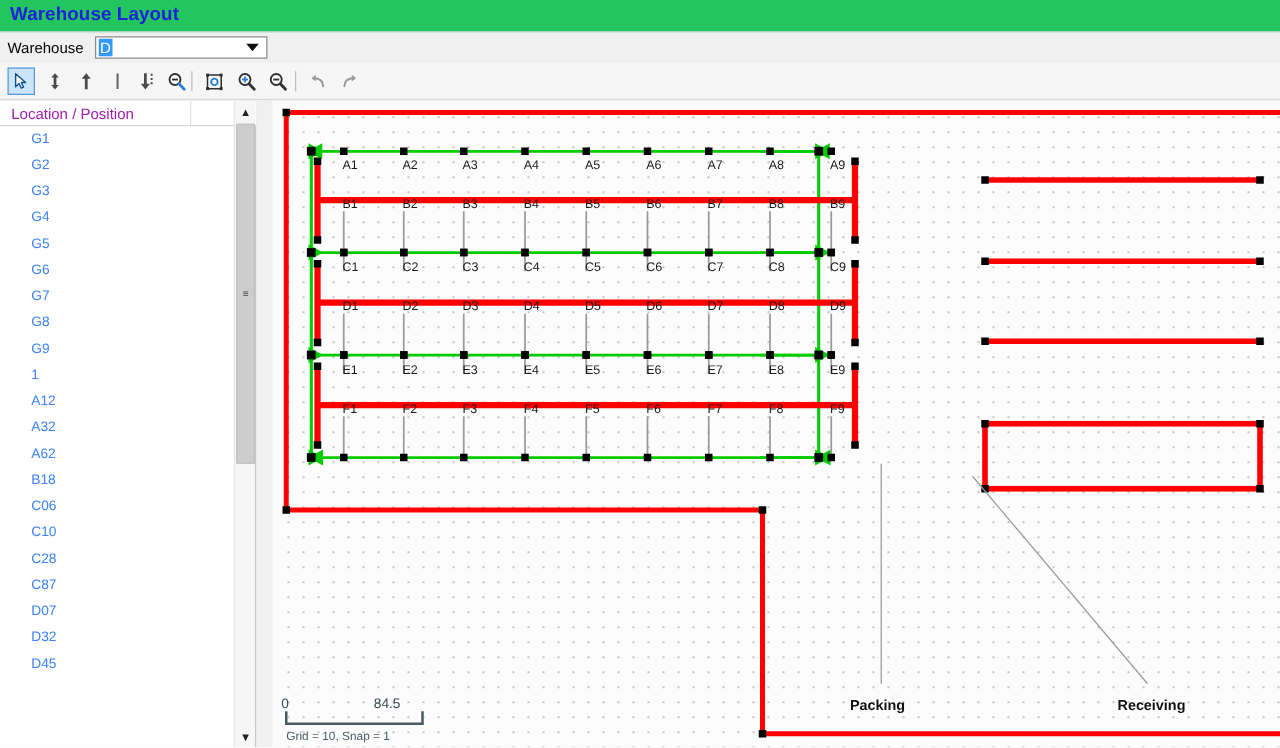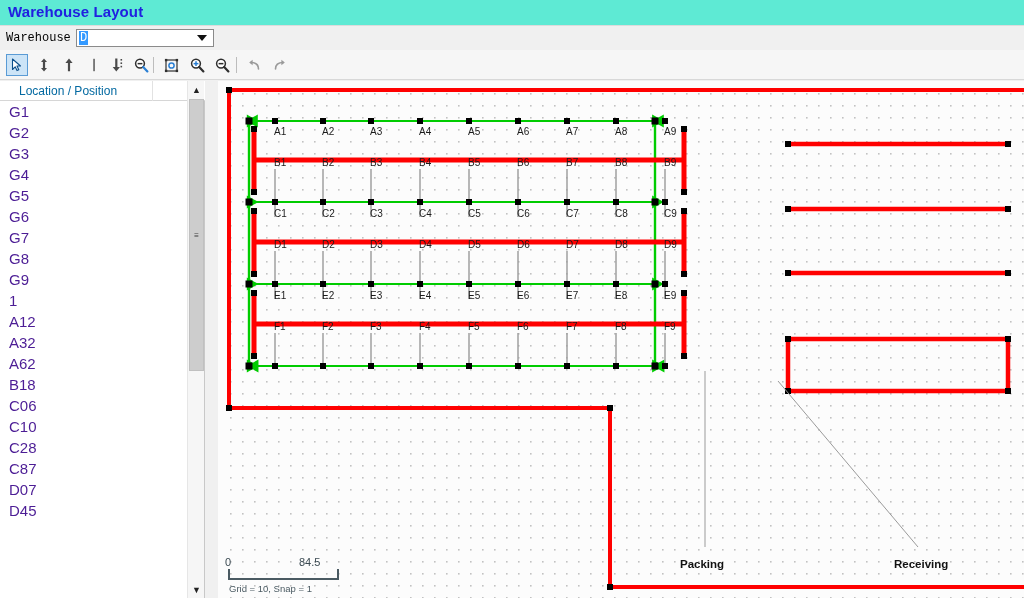--- a/index.html
+++ b/index.html
@@ -12,36 +12,35 @@
   #app {
     position: relative;
     width: 1024px; height: 598px;
     background: #f0f0f0;
   }
 
   
   .header {
     position: absolute; left: 0; top: 0;
     width: 1024px; height: 26px;
-    background: #5eead4;
+    background: #22c55e;
     border-bottom: 1px solid #dcdcdc;
   }
   .header-title {
     position: absolute; left: 8px; top: 3px;
     font-size: 15px; font-weight: bold;
     color: #2020e0;
     letter-spacing: .1px;
   }
 
   
   .selector-row {
     position: absolute; left: 0; top: 26px;
     width: 1024px; height: 24px;
     background: #f0f0f0;
-    font-family: Liberation Mono, monospace;
   }
   .selector-label {
     position: absolute; left: 6px; top: 5px;
     font-size: 12px; color: #000;
   }
   .combo {
     position: absolute; left: 76px; top: 3px;
     width: 138px; height: 18px;
     background: #ffffff;
     border: 1px solid #8a8a8a;
@@ -97,37 +96,37 @@
     background: #ffffff;
     border-right: 1px solid #c8c8c8;
   }
   .list-header {
     position: absolute; left: 0; top: 0;
     width: 205px; height: 20px;
     background: #ffffff;
     border-bottom: 1px solid #d6d6d6;
   }
   .list-header-cell {
-    position: absolute; left: 19px; top: 3px;
-    font-size: 12px; color: #0369a1;
+    position: absolute; left: 9px; top: 3px;
+    font-size: 12px; color: #a21caf;
   }
   .list-header-sep {
     position: absolute; left: 152px; top: 0;
     width: 1px; height: 20px; background: #e2e2e2;
   }
   .list-body {
     position: absolute; left: 0; top: 20px;
     width: 188px; height: 497px;
     overflow: hidden;
   }
   .list-item {
     height: 21px; line-height: 21px;
-    padding-left: 9px;
-    font-size: 15px;
-    color: #4c1d95;
+    padding-left: 25px;
+    font-size: 11px;
+    color: #3b82f6;
     white-space: nowrap;
   }
   
   .vscroll {
     position: absolute; right: 0; top: 0;
     width: 17px; height: 517px;
     background: #f6f6f6;
     border-left: 1px solid #e6e6e6;
   }
   .vscroll-up, .vscroll-down {
@@ -306,20 +305,21 @@
         <div class="list-item">1</div>
         <div class="list-item">A12</div>
         <div class="list-item">A32</div>
         <div class="list-item">A62</div>
         <div class="list-item">B18</div>
         <div class="list-item">C06</div>
         <div class="list-item">C10</div>
         <div class="list-item">C28</div>
         <div class="list-item">C87</div>
         <div class="list-item">D07</div>
+        <div class="list-item">D32</div>
         <div class="list-item">D45</div>
       </div>
 
     <div class="vscroll">
       <div class="vscroll-up">▲</div>
       <div class="vscroll-thumb">
         <div class="vscroll-grip">≡</div>
       </div>
       <div class="vscroll-down">▼</div>
     </div>

